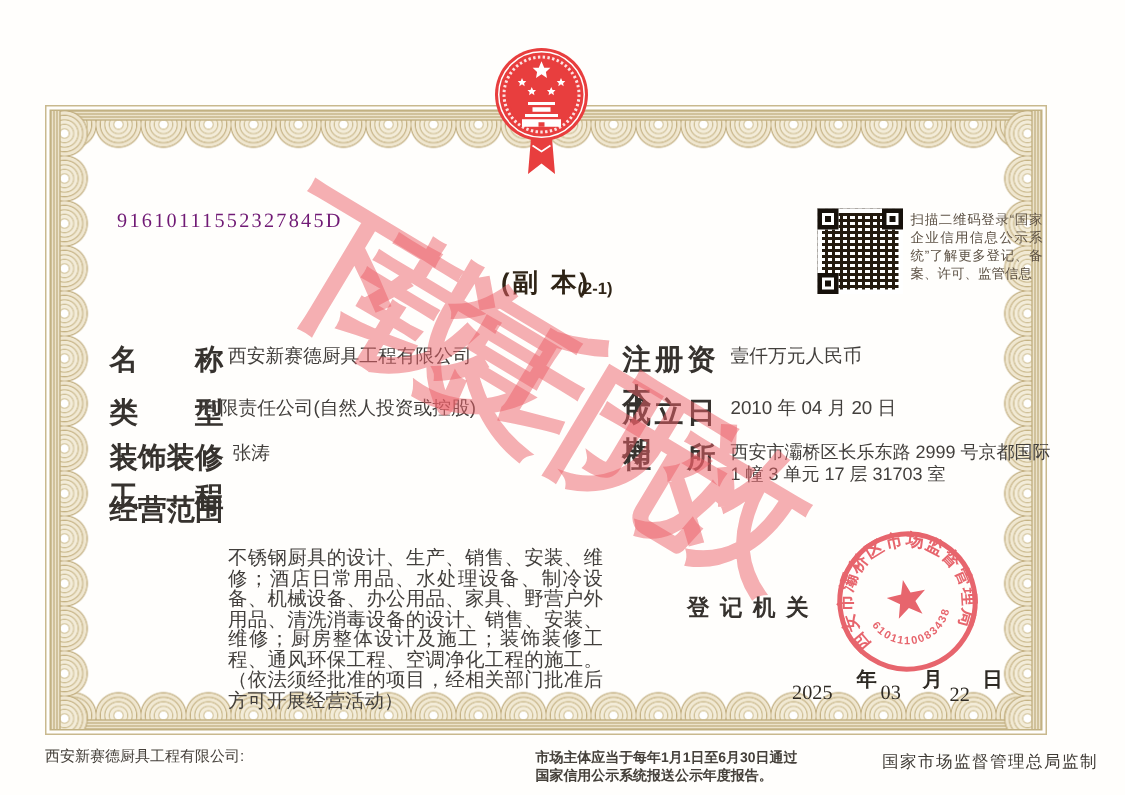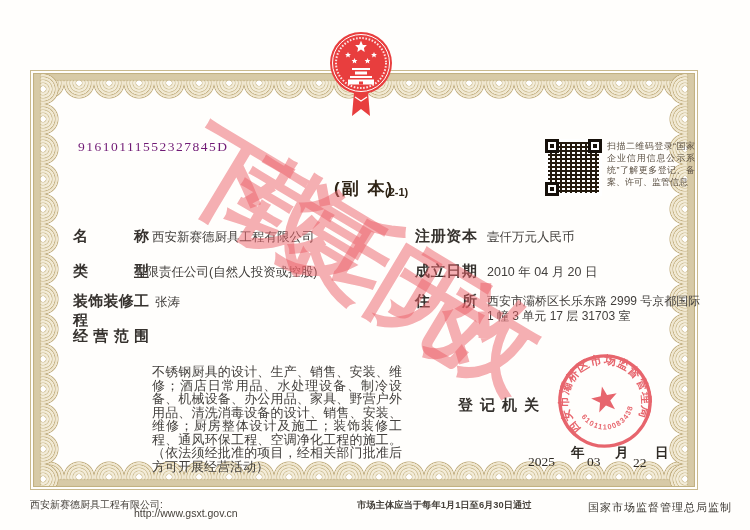--- a/index.html
+++ b/index.html
@@ -65,21 +65,21 @@
           repeating-linear-gradient(90deg,#241a0e 0 2px,#ffffff 2px 5px);
         outline:3px solid #fff; outline-offset:-3px; }
   .fp { position:absolute; width:14px; height:14px; border:3px solid #16100a; background:#fff; }
   .fp i { position:absolute; left:2px; top:2px; width:4px; height:4px; background:#16100a; display:block; }
   .fp.tl { left:0; top:0; } .fp.tr { right:0; top:0; } .fp.bl { left:0; bottom:0; }
   .qr-caption { position:absolute; left:607px; top:140px; width:88px; z-index:10;
                 font-size:9px; line-height:12px; color:#5c5144; text-align:justify; }
 
   
   .row { position:absolute; z-index:10; }
-  .flabel { display:inline-block; font-size:15px; font-weight:bold; color:#36322e;
+  .flabel { display:inline-block; font-size:19px; font-weight:bold; color:#36322e;
             text-align:justify; text-align-last:justify; vertical-align:top; }
   .flabel.w76 { width:76px; }
   .flabel.w62 { width:62px; }
   .fvalue { position:absolute; font-size:12.5px; color:#423f3c; white-space:nowrap; }
   .scope { position:absolute; left:79px; top:-2px; width:250px; white-space:normal;
            font-size:13px; line-height:13.5px; text-align:justify;margin-top:40px; }
   .addr { white-space:normal; width:214px; line-height:15px; font-size:12px; }
 
   .registrar { position:absolute; left:458px; top:396px; z-index:10;
                font-size:15px; font-weight:bold; letter-spacing:7px; color:#36322e; }
@@ -224,20 +224,20 @@
     <text font-size="12" font-weight="bold" fill="#e4515a" letter-spacing="1">
       <textPath href="#sealArc" startOffset="50%" text-anchor="middle">西安市灞桥区市场监督管理局</textPath>
     </text>
     <text font-size="7.5" font-weight="bold" fill="#e4515a" letter-spacing="1.2">
       <textPath href="#sealNum" startOffset="50%" text-anchor="middle">6101110083438</textPath>
     </text>
   </svg>
 
   <div class="footer-left">
     <div>西安新赛德厨具工程有限公司:</div>
-    <div class="url">http://www.gsxt.gov.cn</div>
   </div>
   <div class="footer-mid">
     <div>市场主体应当于每年1月1日至6月30日通过</div>
+    <div>国家信用公示系统报送公示年度报告。</div>
   </div>
   <div class="footer-right">国家市场监督管理总局监制</div>
 
 </div>
 
 </body></html>

